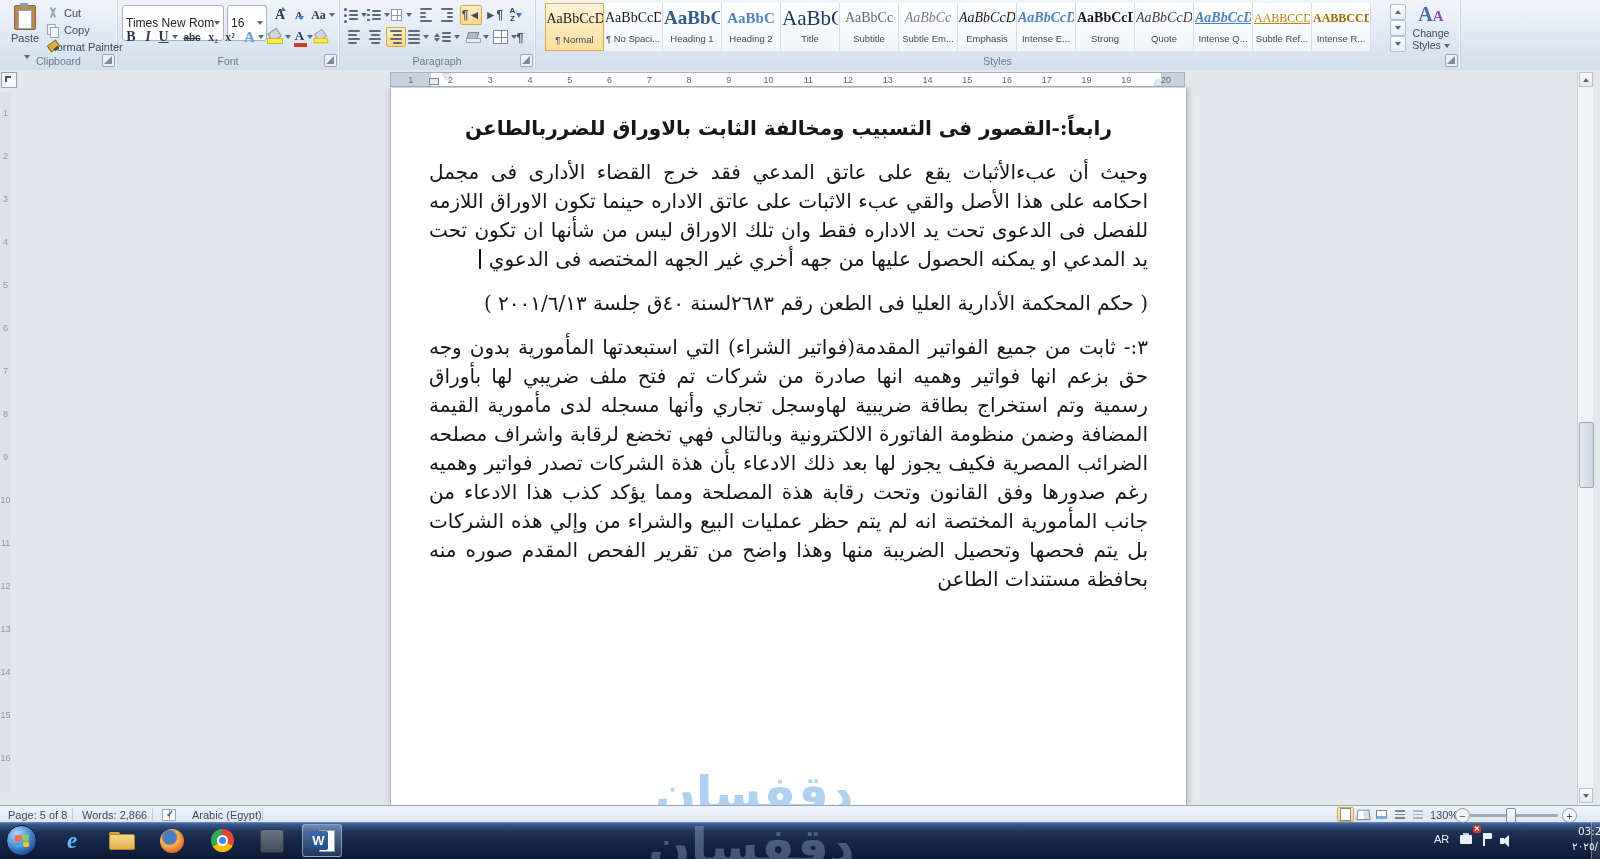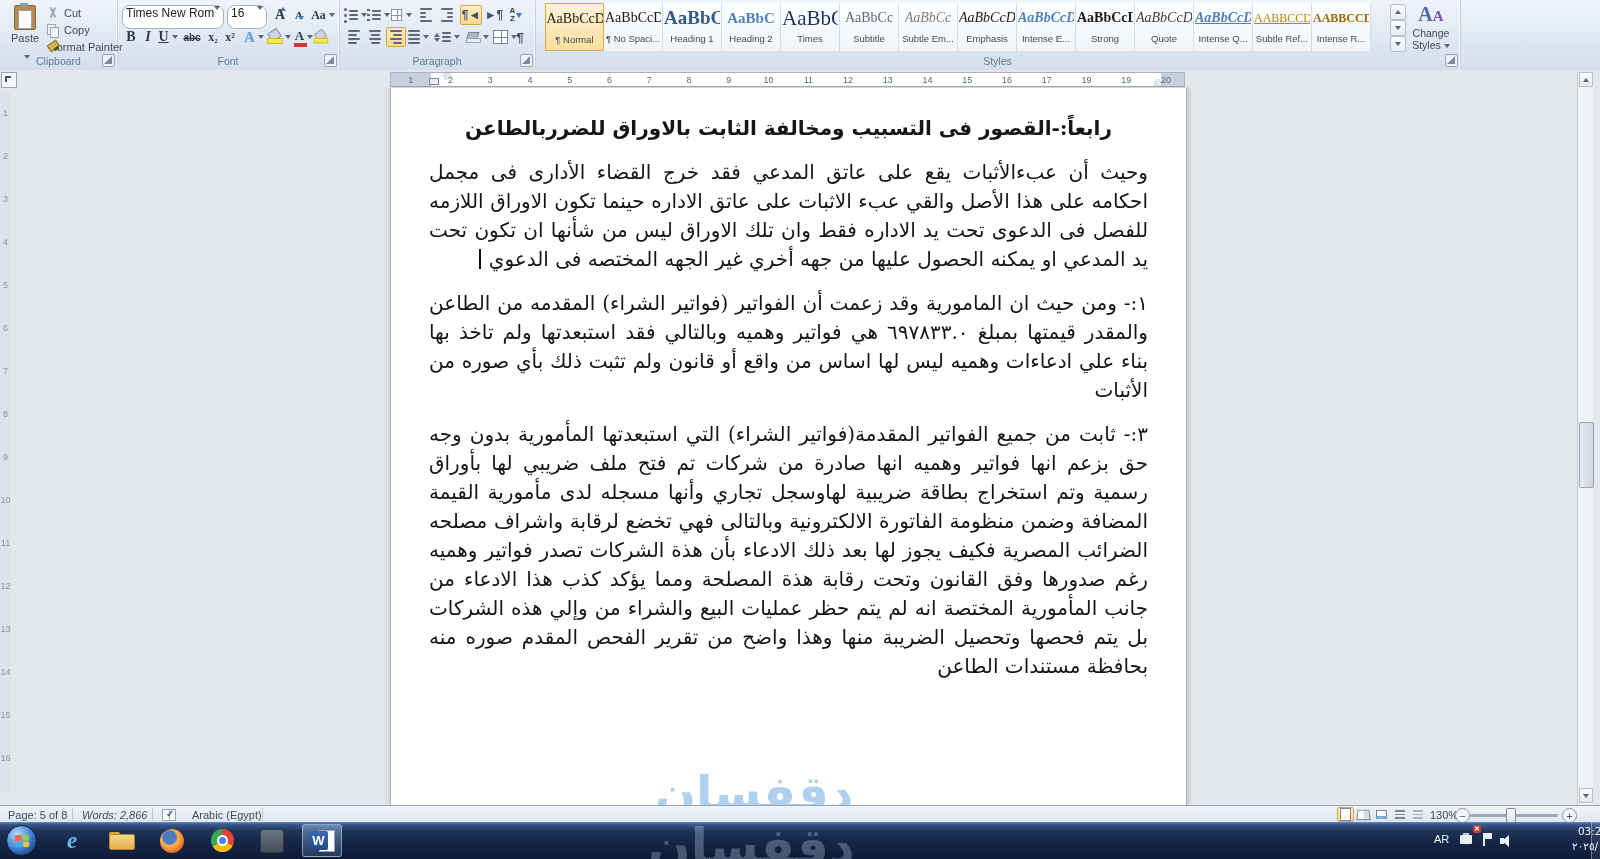--- a/index.html
+++ b/index.html
@@ -29,22 +29,22 @@
   .paste .btxt{margin:2px 0 11px 0;}
   .miniIcon{width:14px;height:12px;position:relative;display:inline-block;}
   .cutI::before,.cutI::after{content:"";position:absolute;left:6px;top:0;width:1.5px;height:11px;background:#9aa6b4;}
   .cutI::before{transform:rotate(25deg);}.cutI::after{transform:rotate(-25deg);}
   .copyI::before{content:"";position:absolute;left:1px;top:0;width:7px;height:9px;background:#f2f5f8;border:1px solid #9aa6b4;}
   .copyI::after{content:"";position:absolute;left:4px;top:3px;width:7px;height:9px;background:#f2f5f8;border:1px solid #9aa6b4;}
   .fpI::before{content:"";position:absolute;left:2px;top:1px;width:9px;height:6px;background:#d8b24e;border:1px solid #8a742e;transform:rotate(-35deg);}
   .fpI::after{content:"";position:absolute;left:8px;top:6px;width:5px;height:3px;background:#5c4a20;transform:rotate(-35deg);}
 
   
-  .combo{position:absolute;height:24px;background:#fff;border:1px solid #a7b2c2;border-radius:8px;font-size:12px;color:#222;
-    display:flex;padding:0 3px;box-sizing:border-box;}
+  .combo{position:absolute;height:36px;background:#fff;border:1px solid #a7b2c2;border-radius:3px;font-size:12px;color:#222;
+    display:flex;align-items:center;padding:0 3px;box-sizing:border-box;}
   .combo .carrow{margin-left:auto;}
   .fletter{font-family:"Liberation Serif",serif;font-weight:bold;font-size:14px;color:#2d3a4c;}
   .small{font-size:11px;}
   .fx{position:relative;}
   .upA::after{content:"";position:absolute;right:-1px;top:0;border-left:3px solid transparent;border-right:3px solid transparent;border-bottom:4px solid #4a76b8;}
   .dnA::after{content:"";position:absolute;right:-1px;bottom:1px;border-left:3px solid transparent;border-right:3px solid transparent;border-top:4px solid #4a76b8;}
   .uline{text-decoration:underline;}
   .strike{text-decoration:line-through;font-size:10px;font-weight:bold;color:#2d3a4c;}
   .effA{color:#6aa0d8;text-shadow:0 0 2px #bcd8f0;font-size:15px;font-weight:bold;font-family:"Liberation Serif",serif;}
   .hlI{position:relative;width:16px;height:14px;}
@@ -424,21 +424,21 @@
         <div class="stitem st-h1">
           <span class="stp">AaBbC</span>
           <span class="stl">Heading 1</span>
         </div>
         <div class="stitem st-h2">
           <span class="stp">AaBbC</span>
           <span class="stl">Heading 2</span>
         </div>
         <div class="stitem st-title">
           <span class="stp">AaBbC</span>
-          <span class="stl">Times</span>
+          <span class="stl">Title</span>
         </div>
         <div class="stitem st-subtitle">
           <span class="stp">AaBbCc</span>
           <span class="stl">Subtitle</span>
         </div>
         <div class="stitem st-subtleem">
           <span class="stp">AaBbCc</span>
           <span class="stl">Subtle Em...</span>
         </div>
         <div class="stitem st-emphasis">
@@ -538,21 +538,21 @@
         <span>13</span>
         <span>14</span>
         <span>15</span>
         <span>16</span>
       </div>
 
     <div class="page">
       <div class="doctext">
         <p class="dhead">رابعاً:-القصور فى التسبيب ومخالفة الثابت بالاوراق  للضرربالطاعن</p>
         <p><span>وحيث أن عبءالأثبات  يقع على عاتق المدعي فقد خرج القضاء الأدارى فى مجمل احكامه على هذا الأصل والقي عبء الاثبات على عاتق الاداره حينما تكون الاوراق اللازمه للفصل فى الدعوى تحت يد الاداره فقط وان تلك الاوراق ليس من شأنها ان تكون تحت يد المدعي او يمكنه الحصول عليها من جهه أخري غير الجهه المختصه فى  الدعوي</span><span class="caret"></span></p>
-        <p>١:- ومن حيث ان المامورية وقد زعمت أن الفواتير (فواتير الشراء) المقدمه من الطاعن والمقدر قيمتها بمبلغ ٦٩٧٨٣٣.٠ هي فواتير وهميه وبالتالي فقد استبعدتها ولم تاخذ بها بناء علي ادعاءات وهميه ليس لها اساس من واقع أو قانون ولم تثبت ذلك بأي صوره من الأثبات</p>
+        <p class="dcite">( حكم المحكمة الأدارية العليا فى الطعن رقم ٢٦٨٣لسنة ٤٠ق جلسة ٢٠٠١/٦/١٣ )</p>
         <p>٣:- ثابت من جميع الفواتير المقدمة(فواتير الشراء) التي استبعدتها المأمورية بدون وجه حق بزعم انها فواتير وهميه انها صادرة من شركات تم فتح ملف ضريبي لها بأوراق رسمية وتم استخراج بطاقة ضريبية لهاوسجل تجاري وأنها مسجله لدى مأمورية القيمة المضافة وضمن منظومة الفاتورة الالكترونية وبالتالى فهي تخضع لرقابة واشراف مصلحه الضرائب المصرية فكيف يجوز لها بعد ذلك الادعاء بأن هذة الشركات تصدر فواتير وهميه رغم صدورها وفق القانون وتحت رقابة هذة المصلحة ومما يؤكد كذب هذا الادعاء من جانب المأمورية المختصة انه لم يتم حظر عمليات البيع والشراء من وإلي هذه الشركات بل يتم فحصها وتحصيل الضريبة منها وهذا واضح من تقرير الفحص المقدم صوره منه بحافظة مستندات الطاعن</p>
 
       </div>
     </div>
 
     <div class="vscroll">
       <div class="sarr" style="top:0;">
           <span class="tri-u"></span>
         </div>
       <div class="sthumb"></div>
@@ -560,21 +560,21 @@
           <span class="tri-d"></span>
         </div>
     </div>
 
     <div class="wm1">دقفسان</div>
   </div>
 
   <div class="statusbar">
     <div class="sitem" style="left:8px;">Page: 5 of 8</div>
     <div class="ssep" style="left:72px;"></div>
-    <div class="sitem" style="left:82px;font-style:italic;">Words: 2,866</div>
+    <div class="sitem" style="left:82px;">Words: 2,866</div>
     <div class="ssep" style="left:152px;"></div>
     <div class="sitem" style="left:162px;">
       <span class="bookI">
           <span class="chk">✓</span>
         </span>
     </div>
     <div class="sitem" style="left:192px;">Arabic (Egypt)</div>
     <div class="ssep" style="left:262px;"></div>
 
     <div class="vbtn act" style="left:1337px;">

